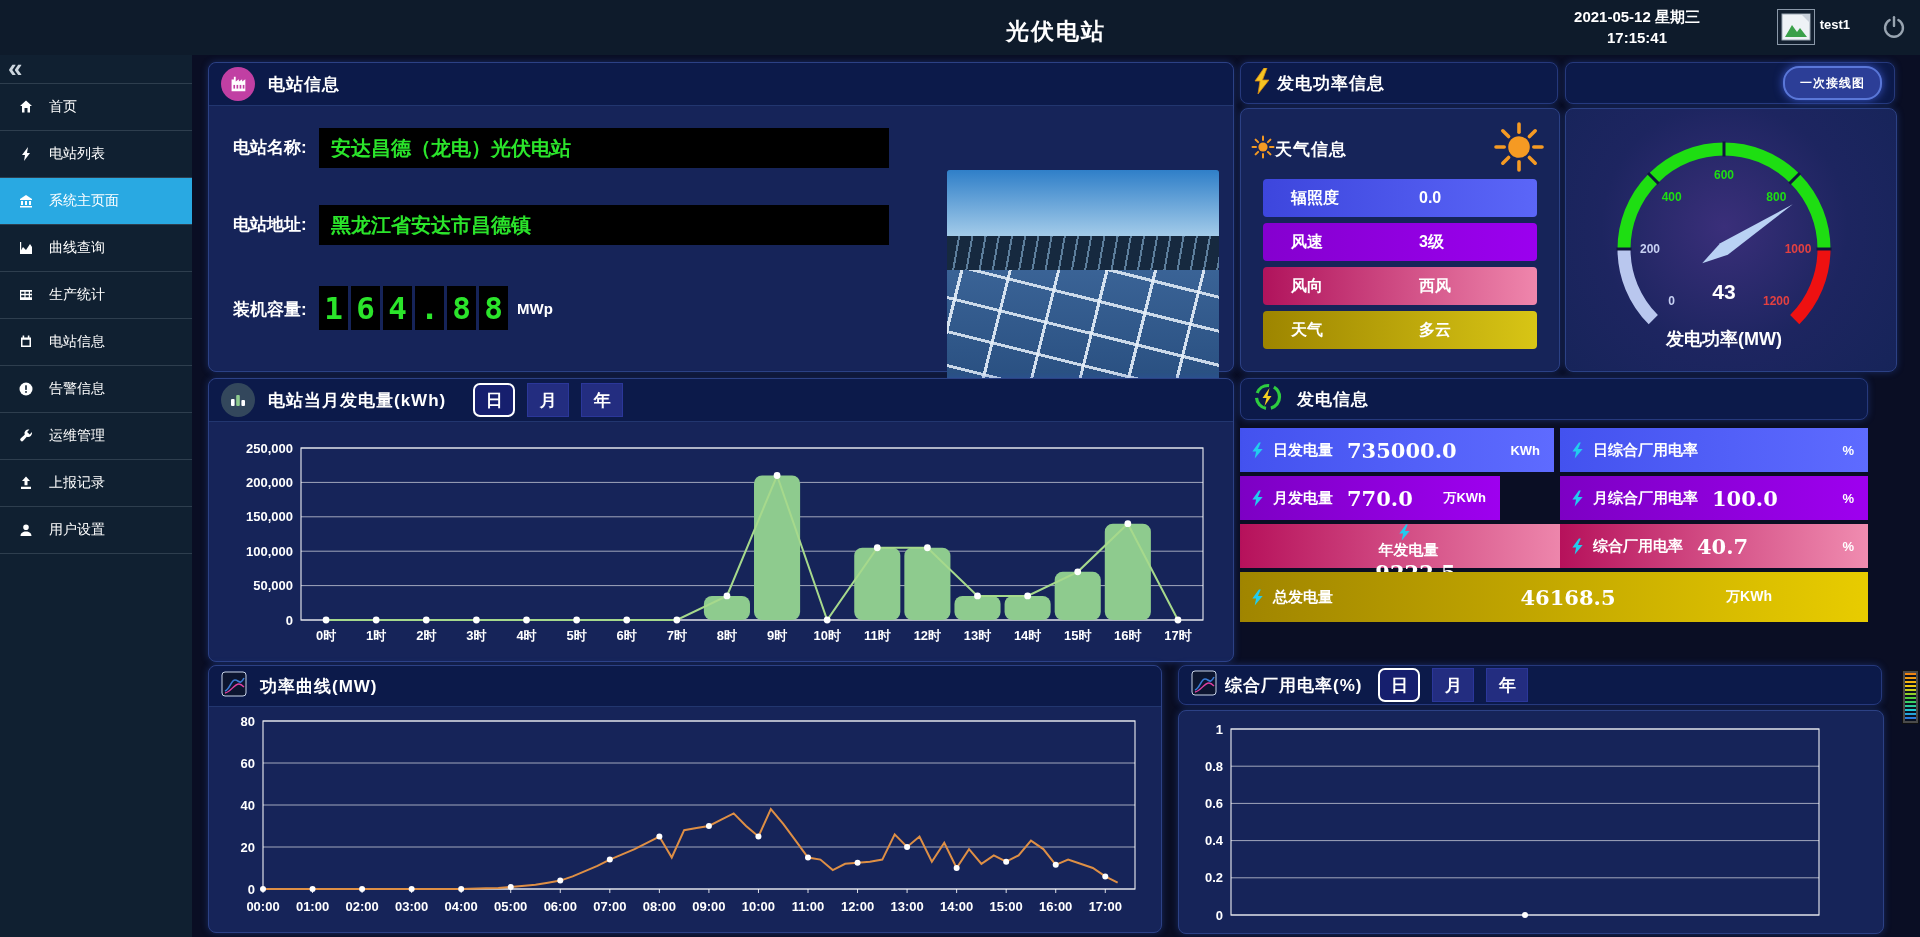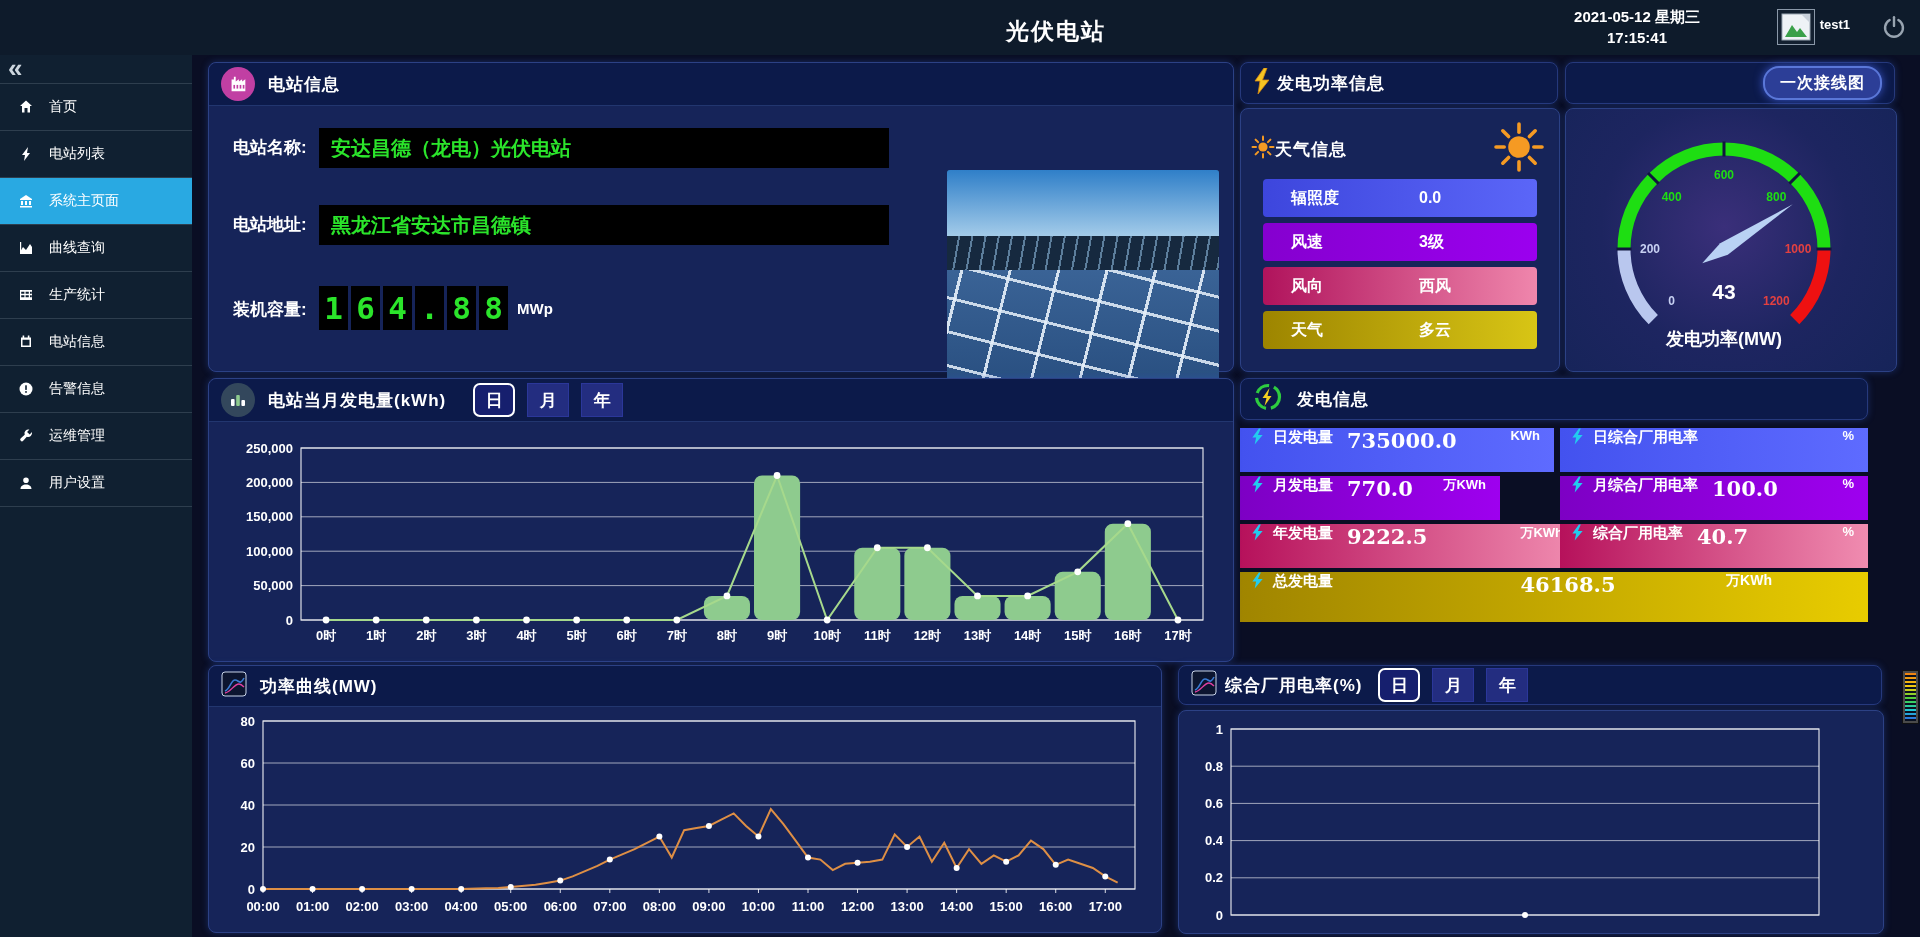--- a/index.html
+++ b/index.html
@@ -38,27 +38,27 @@
   .solar .sky{position:absolute;left:0;right:0;top:0;height:40%;background:linear-gradient(180deg,#2f7fc8,#cfe8f6)}
   .solar .far{position:absolute;left:0;right:0;top:29%;height:17%;background:repeating-linear-gradient(100deg,#16293f 0 11px,#5c7e9c 11px 13px)}
   .solar .near{position:absolute;left:0;right:0;top:44%;bottom:0;background:linear-gradient(180deg,#3a6396,#274d7e)}
   .solar .near::before{content:"";position:absolute;inset:0;background:repeating-linear-gradient(14deg,transparent 0 30px,rgba(230,240,250,.85) 30px 33px)}
   .solar .near::after{content:"";position:absolute;inset:0;background:repeating-linear-gradient(-76deg,transparent 0 44px,rgba(230,240,250,.9) 44px 47px)}
   
   .rbtn{min-width:42px;height:34px;background:#232d80;border:1px solid #2b379a;color:#fff;font-size:17px;font-weight:bold;
         display:flex;align-items:center;justify-content:center;cursor:pointer;box-sizing:border-box}
   .rbtn.active{border:2px solid #fff;border-radius:7px;background:#161f6e}
   .pill{height:30px;padding:0 15px;border-radius:16px;background:#2c3e97;border:2px solid #5a77d8;display:flex;align-items:center;
-        font-size:16px;font-weight:bold;box-shadow:0 0 10px #3a55c8;cursor:pointer;letter-spacing:1px}
+        font-size:12px;font-weight:bold;box-shadow:0 0 10px #3a55c8;cursor:pointer;letter-spacing:1px}
   
   .wrow{position:absolute;left:22px;width:274px;height:38px;border-radius:4px;display:flex;align-items:center;font-weight:bold;font-size:16px}
   .wrow .wl{padding-left:28px;width:110px}
   .wrow .wv{margin-left:18px}
   
-  .gcell{position:absolute;height:44px;display:flex;padding:0 10px;box-sizing:border-box;font-weight:bold}
+  .gcell{position:absolute;height:44px;display:flex;align-items:center;padding:0 10px;box-sizing:border-box;font-weight:bold}
   .gcell svg{flex:none;margin-right:8px}
   .glabel{font-size:15px}
   .gvalue{font-size:21px;margin-left:14px;font-family:"DejaVu Serif","Liberation Serif",serif}
   .gunit{font-size:13px;margin-left:auto;padding-right:4px}
   .chart-box{position:absolute;z-index:3}
   .colorbar{position:absolute;left:1903px;top:671px;width:11px;height:48px;border:2px solid #4a4a4a;
             background:linear-gradient(180deg,#f08010 0%,#f0d010 30%,#40d040 55%,#20c8d8 78%,#3060e0 100%);box-shadow:0 0 0 1px #111}
   .colorbar::before{content:"";display:block;width:100%;height:100%;background:repeating-linear-gradient(180deg,transparent 0 2px,#0a1020 2px 4px)}
   .suns{flex:none}
 </style>
@@ -137,20 +137,26 @@
           <rect x="7.2" y="4.3" width="1.6" height="4.6" fill="#102031"></rect>
           <rect x="7.2" y="10.1" width="1.6" height="1.7" fill="#102031"></rect>
         </svg>
         <span>告警信息</span>
       </div>
       <div class="side-item">
         <svg viewBox="0 0 16 16">
           <path d="M13.9 4.1a3.9 3.9 0 0 1-5.1 4.7l-3.6 3.9a1.7 1.7 0 1 1-2.4-2.4L6.7 6.7a3.9 3.9 0 0 1 4.7-5.1L9.1 3.9l2.6 2.6z"></path>
         </svg>
         <span>运维管理</span>
+      </div>
+      <div class="side-item">
+        <svg viewBox="0 0 16 16">
+          <path d="M8 1.5 12 6H9.5v4.2h-3V6H4zM3 11.8h10V14H3z"></path>
+        </svg>
+        <span>上报记录</span>
       </div>
       <div class="side-item">
         <svg viewBox="0 0 16 16">
           <path d="M8 2.5a2.8 2.8 0 1 1 0 5.6 2.8 2.8 0 0 1 0-5.6zM2.5 14c0-3 2.4-4.6 5.5-4.6s5.5 1.6 5.5 4.6z"></path>
         </svg>
         <span>用户设置</span>
       </div>
     </nav>
 </div>
 
@@ -471,21 +477,21 @@
       <span class="gunit">万KWh</span>
     </div>
     <div class="gcell" style="left: 1560px; width: 308px; top: 476px; background: linear-gradient(90deg, rgb(125, 0, 196), rgb(158, 0, 239));">
       <svg width="15" height="17" viewBox="0 0 16 17">
         <path d="M9.5 0 2.5 9.5h4L5 17l8.5-10H8.5L11.5 0z" fill="#22ccee"></path>
       </svg>
       <span class="glabel">月综合厂用电率</span>
       <span class="gvalue">100.0</span>
       <span class="gunit">%</span>
     </div>
-    <div class="gcell" style="left: 1240px; width: 337px; top: 524px; background: linear-gradient(90deg, rgb(182, 17, 91), rgb(240, 140, 176));">
+    <div class="gcell" style="left: 1240px; width: 337px; top: 524px; background: linear-gradient(90deg, rgb(182, 17, 91), rgb(240, 140, 176)); flex-direction: column;">
       <svg width="15" height="17" viewBox="0 0 16 17">
         <path d="M9.5 0 2.5 9.5h4L5 17l8.5-10H8.5L11.5 0z" fill="#22ccee"></path>
       </svg>
       <span class="glabel">年发电量</span>
       <span class="gvalue">9222.5</span>
       <span class="gunit">万KWh</span>
     </div>
     <div class="gcell" style="left: 1560px; width: 308px; top: 524px; background: linear-gradient(90deg, rgb(182, 17, 91), rgb(240, 140, 176));">
       <svg width="15" height="17" viewBox="0 0 16 17">
         <path d="M9.5 0 2.5 9.5h4L5 17l8.5-10H8.5L11.5 0z" fill="#22ccee"></path>

